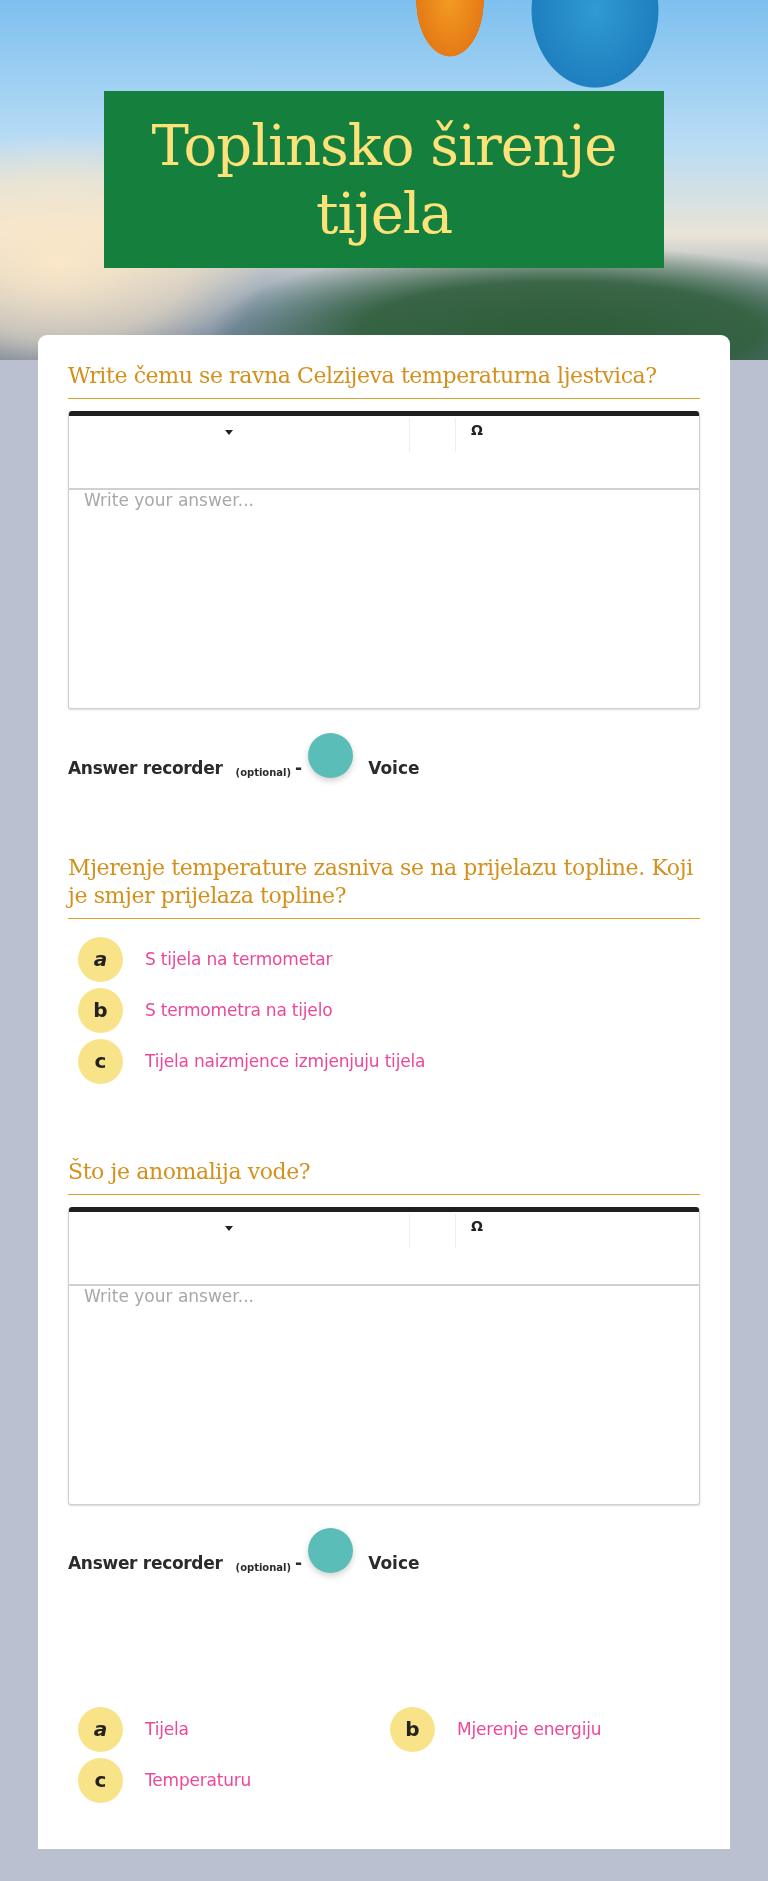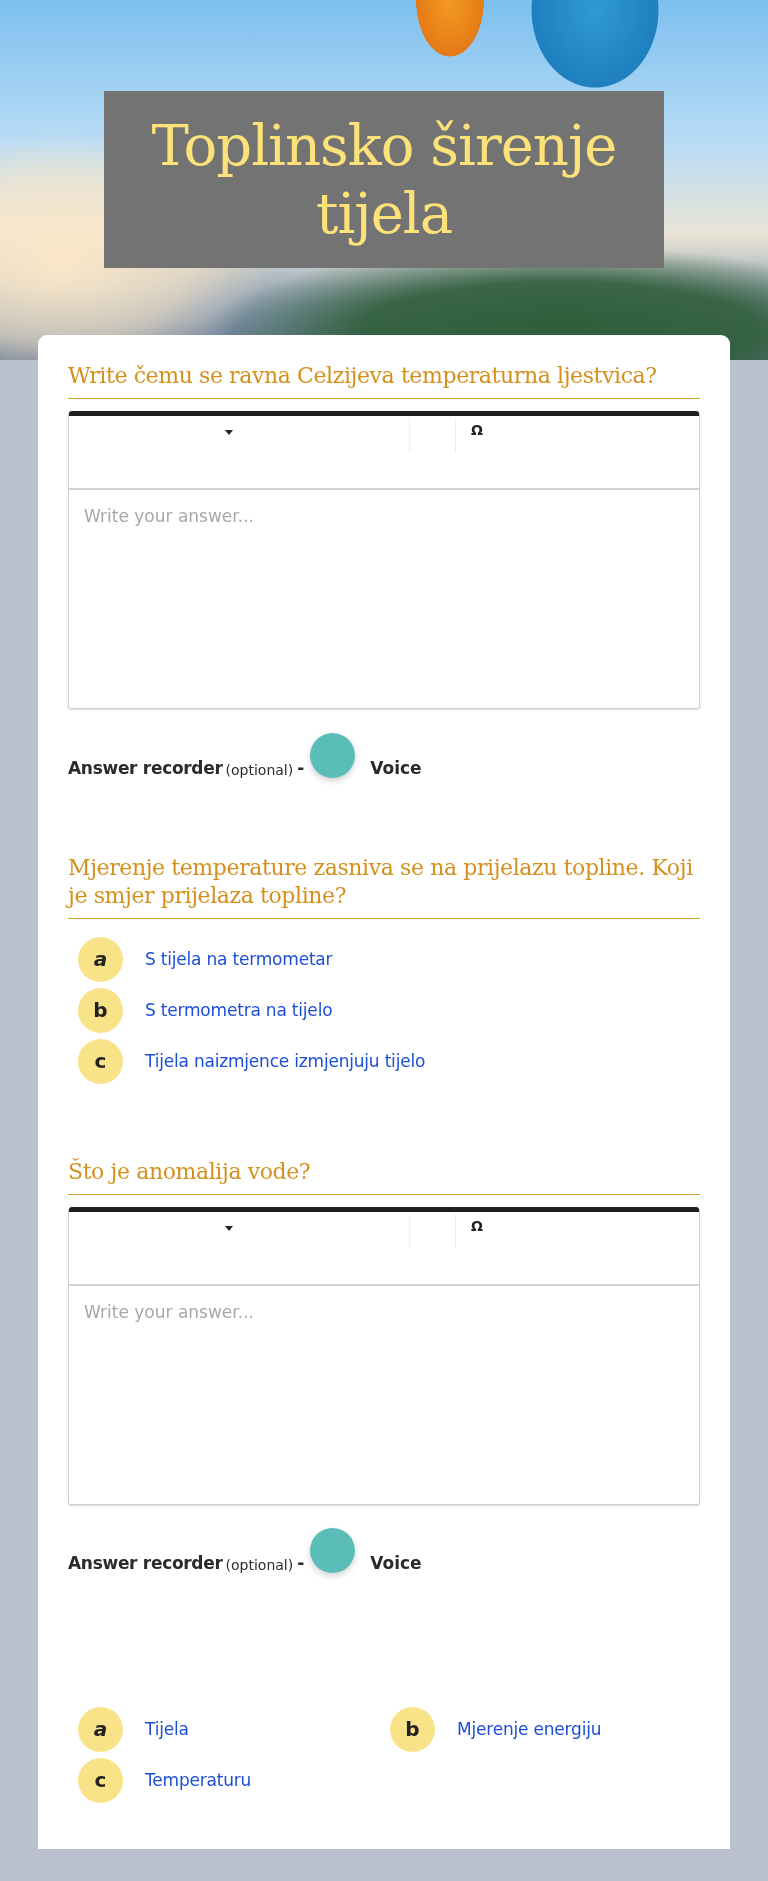--- a/index.html
+++ b/index.html
@@ -14,21 +14,21 @@
     position: absolute; left: 0; top: 0; width: 768px; height: 360px;
     background:
       radial-gradient(ellipse 90px 110px at 595px 10px, #2f9ad3 0%, #1f7fbf 70%, rgba(31,127,191,0) 71%),
       radial-gradient(ellipse 48px 80px at 450px 0px, #f39b22 0%, #e57a16 70%, rgba(229,122,22,0) 71%),
       radial-gradient(ellipse 500px 120px at 560px 330px, #2f5e3a 0%, rgba(47,94,58,0.9) 40%, rgba(47,94,58,0) 70%),
       radial-gradient(ellipse 260px 160px at 60px 260px, #fbe7c8 0%, rgba(251,231,200,0.6) 50%, rgba(251,231,200,0) 80%),
       linear-gradient(180deg, #7dc0ef 0%, #b9dcf5 40%, #e9e4d6 65%, #8e9fb4 85%, #5e7390 100%);
   }
   .title-box {
     position: absolute; left: 104px; top: 91px; width: 560px; height: 177px;
-    background: #737373;
+    background: #15803d;
     display: flex; align-items: center; justify-content: center;
     text-align: center;
     padding: 0 20px;
   }
   .title-box h1 {
     font-family: "DejaVu Serif", serif;
     font-weight: normal;
     font-size: 56px;
     line-height: 68px;
     color: #fde27a;
@@ -73,32 +73,32 @@
   .editor .sep1 { position: absolute; left: 340px; top: 2px; width: 1px; height: 34px; background: #eee; }
   .editor .sep2 { position: absolute; left: 386px; top: 2px; width: 1px; height: 34px; background: #eee; }
   .editor .omega {
     position: absolute; left: 402px; top: 6px;
     font-family: "DejaVu Sans", sans-serif; font-weight: bold; font-size: 14px; color: #222;
     cursor: pointer;
   }
   .editor textarea {
     display: block; width: 100%; height: 218px;
     border: none; outline: none; resize: none;
-    padding: 16px 15px;
+    padding: 0 15px;
     font-family: "DejaVu Sans", sans-serif; font-size: 17px; color: #333;
     background: transparent;
   }
   .editor textarea::placeholder { color: #a8a8a8; }
   .recorder {
     position: absolute; left: 30px; height: 46px;
     display: flex; align-items: flex-end;
     font-family: "DejaVu Sans", sans-serif; color: #2b2b2b;
   }
   .recorder .label { font-weight: bold; font-size: 17px; letter-spacing: -0.3px; }
-  .recorder .opt { font-weight: normal; font-size: 14px; margin-left: 3px; }
+  .recorder .opt { font-weight: bold; font-size: 10px; margin-left: 13px; }
   .recorder .dash { font-weight: bold; font-size: 17px; margin-left: 4px; }
   .recorder .mic {
     width: 45px; height: 45px; border-radius: 50%;
     background: #5bbdb7; margin-left: 6px;
     box-shadow: 0 3px 6px rgba(0,0,0,0.18);
     cursor: pointer;
   }
   .recorder .voice { font-weight: bold; font-size: 17px; margin-left: 15px; }
   .option {
     position: absolute; height: 46px;
@@ -109,21 +109,21 @@
     width: 45px; height: 45px; border-radius: 50%;
     background: #f9e389;
     display: flex; align-items: center; justify-content: center;
     font-family: "DejaVu Sans", sans-serif; font-weight: bold; font-size: 20px; color: #222;
     font-style: italic;
     flex-shrink: 0;
   }
   .option .badge.upright { font-style: normal; }
   .option .text {
     margin-left: 22px;
-    font-family: "DejaVu Sans", sans-serif; font-size: 17px; color: #1d4ed8;
+    font-family: "DejaVu Sans", sans-serif; font-size: 17px; color: #ec4899;
     letter-spacing: -0.2px;
   }
 </style>
 </head>
 <body>
 
 <div class="hero"></div>
 
 <div class="title-box">
   <h1>Toplinsko širenje tijela</h1>
@@ -159,21 +159,21 @@
   <div class="option" style="left:40px; top:601px;">
     <span class="badge">a</span>
     <span class="text">S tijela na termometar</span>
   </div>
   <div class="option" style="left:40px; top:652px;">
     <span class="badge upright">b</span>
     <span class="text">S termometra na tijelo</span>
   </div>
   <div class="option" style="left:40px; top:703px;">
     <span class="badge upright">c</span>
-    <span class="text">Tijela naizmjence izmjenjuju tijelo</span>
+    <span class="text">Tijela naizmjence izmjenjuju tijela</span>
   </div>
 
   <div class="q-title" style="top:823px;">Što je anomalija vode?</div>
 
   <div class="editor" style="top:872px;">
     <div class="topbar"></div>
     <div class="toolbar">
       <div class="dropdown">
         <span class="caret"></span>
       </div>

